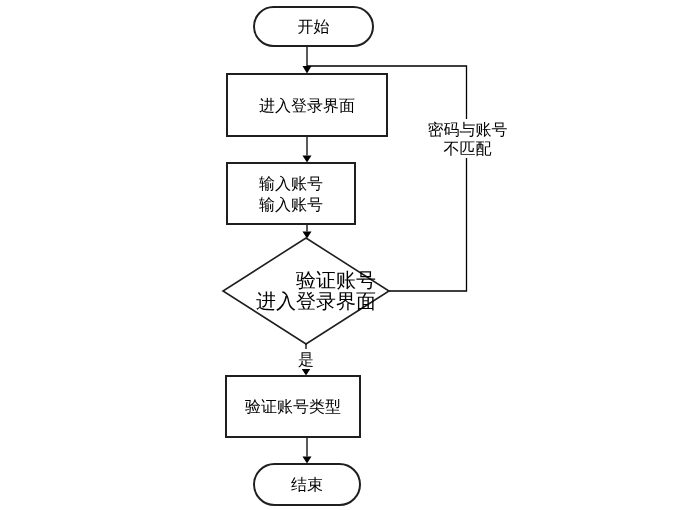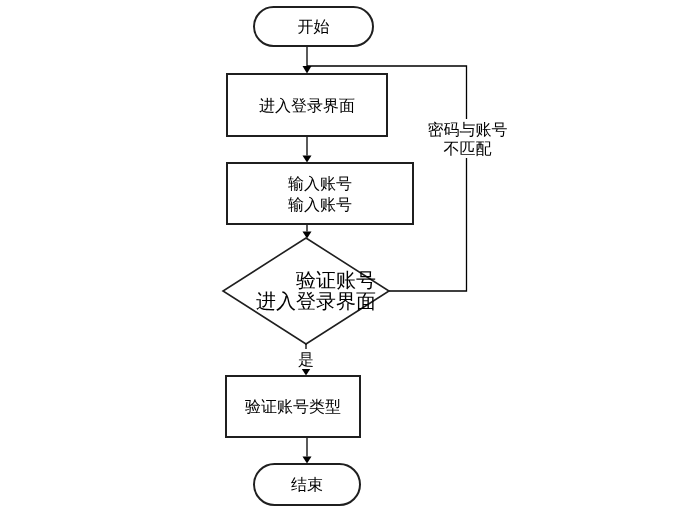--- a/index.html
+++ b/index.html
@@ -81,21 +81,21 @@
   </svg>
 
   <div class="node oval" style="left:253px; top:6px; width:121px; height:41px;">
     <span>开始</span>
   </div>
 
   <div class="node rect" style="left:226px; top:73px; width:162px; height:64px;">
     <span>进入登录界面</span>
   </div>
 
-  <div class="node rect" style="left:226px; top:162px; width:188px; height:63px;align-items:center;">
+  <div class="node rect" style="left:226px; top:162px; width:130px; height:63px;align-items:center;">
     <span>输入账号</span>
     <span>输入账号</span>
   </div>
 
   <div class="diamond-label" style="left:236px; top:259px; width:140px; height:64px;">
     <span>验证账号</span>
     <span>进入登录界面</span>
   </div>
 
   <div class="edge-label" style="left:296px; top:349px; width:20px; height:20px;">

